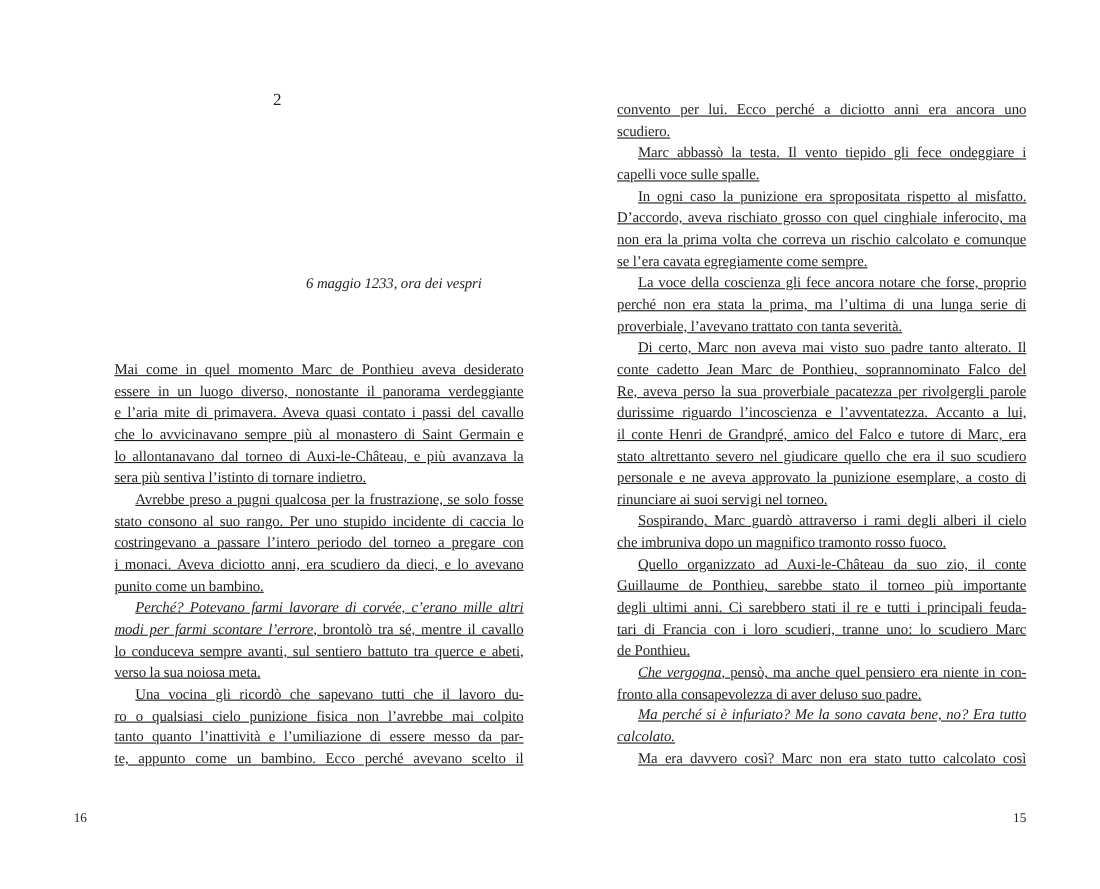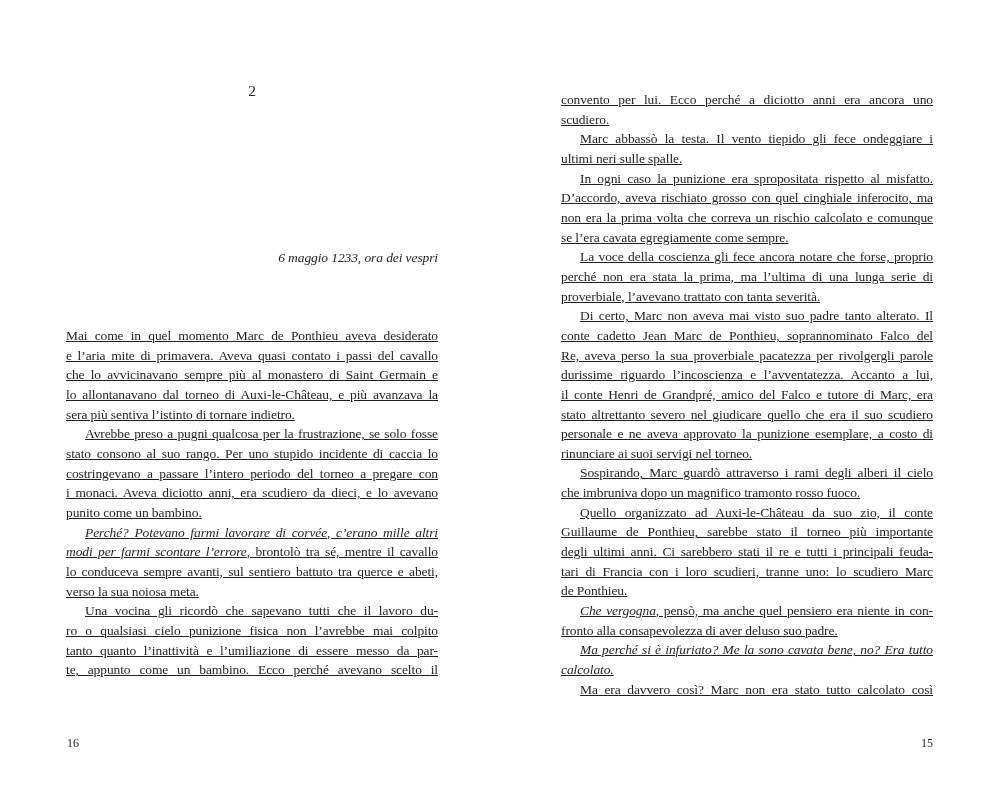--- a/index.html
+++ b/index.html
@@ -45,21 +45,21 @@
   }
   .body-text {
     position: absolute;
     left: 0;
     width: 100%;
     font-size: 13.5px;
     line-height: 19.65px;
     letter-spacing: -0.1px;
     text-decoration: underline;
   }
-  .page-left  .body-text { top: 326px; }
+  .page-left  .body-text { top: 326px; margin-left: 38px; }
   .page-right .body-text { top: 90px; }
 
   .line {
     text-align: justify;
     text-align-last: justify;
   }
   .line.last { text-align-last: left; }
   .line.ind  { text-indent: 19px; }
   .it { font-style: italic; }
 
@@ -77,20 +77,21 @@
 
 <div>
 
   <section class="page page-left">
     <div class="chapter">2</div>
     <div class="dateline">
       <div>6 maggio 1233, ora dei vespri</div>
     </div>
     <div class="body-text">
         <div class="line"><span>Mai come in quel momento Marc de Ponthieu aveva desiderato</span></div>
+        <div class="line"><span>essere in un luogo diverso, nonostante il panorama verdeggiante</span></div>
         <div class="line"><span>e l’aria mite di primavera. Aveva quasi contato i passi del cavallo</span></div>
         <div class="line"><span>che lo avvicinavano sempre più al monastero di Saint Germain e</span></div>
         <div class="line"><span>lo allontanavano dal torneo di Auxi-le-Château, e più avanzava la</span></div>
         <div class="line last"><span>sera più sentiva l’istinto di tornare indietro.</span></div>
         <div class="line ind"><span>Avrebbe preso a pugni qualcosa per la frustrazione, se solo fosse</span></div>
         <div class="line"><span>stato consono al suo rango. Per uno stupido incidente di caccia lo</span></div>
         <div class="line"><span>costringevano a passare l’intero periodo del torneo a pregare con</span></div>
         <div class="line"><span>i monaci. Aveva diciotto anni, era scudiero da dieci, e lo avevano</span></div>
         <div class="line last"><span>punito come un bambino.</span></div>
         <div class="line ind"><span class="it">Perché? Potevano farmi lavorare di corvée, c’erano mille altri</span></div>
@@ -103,21 +104,21 @@
         <div class="line"><span>te, appunto come un bambino. Ecco perché avevano scelto il</span></div>
       </div>
     <div class="pagenum pn-left">16</div>
   </section>
 
   <section class="page page-right">
     <div class="body-text">
         <div class="line"><span>convento per lui. Ecco perché a diciotto anni era ancora uno</span></div>
         <div class="line last"><span>scudiero.</span></div>
         <div class="line ind"><span>Marc abbassò la testa. Il vento tiepido gli fece ondeggiare i</span></div>
-        <div class="line last"><span>ultimi neri sulle spalle.</span></div>
+        <div class="line last"><span>capelli voce sulle spalle.</span></div>
         <div class="line ind"><span>In ogni caso la punizione era spropositata rispetto al misfatto.</span></div>
         <div class="line"><span>D’accordo, aveva rischiato grosso con quel cinghiale inferocito, ma</span></div>
         <div class="line"><span>non era la prima volta che correva un rischio calcolato e comunque</span></div>
         <div class="line last"><span>se l’era cavata egregiamente come sempre.</span></div>
         <div class="line ind"><span>La voce della coscienza gli fece ancora notare che forse, proprio</span></div>
         <div class="line"><span>perché non era stata la prima, ma l’ultima di una lunga serie di</span></div>
         <div class="line last"><span>proverbiale, l’avevano trattato con tanta severità.</span></div>
         <div class="line ind"><span>Di certo, Marc non aveva mai visto suo padre tanto alterato. Il</span></div>
         <div class="line"><span>conte cadetto Jean Marc de Ponthieu, soprannominato Falco del</span></div>
         <div class="line"><span>Re, aveva perso la sua proverbiale pacatezza per rivolgergli parole</span></div>

